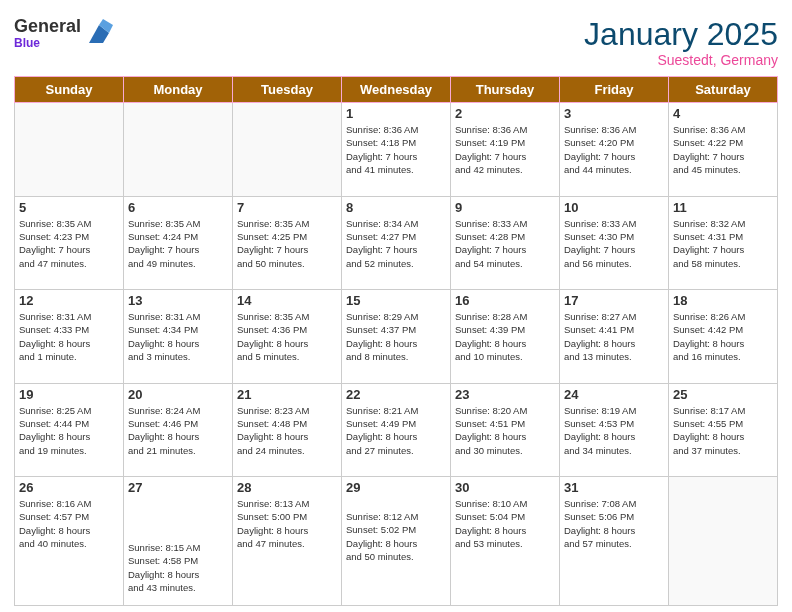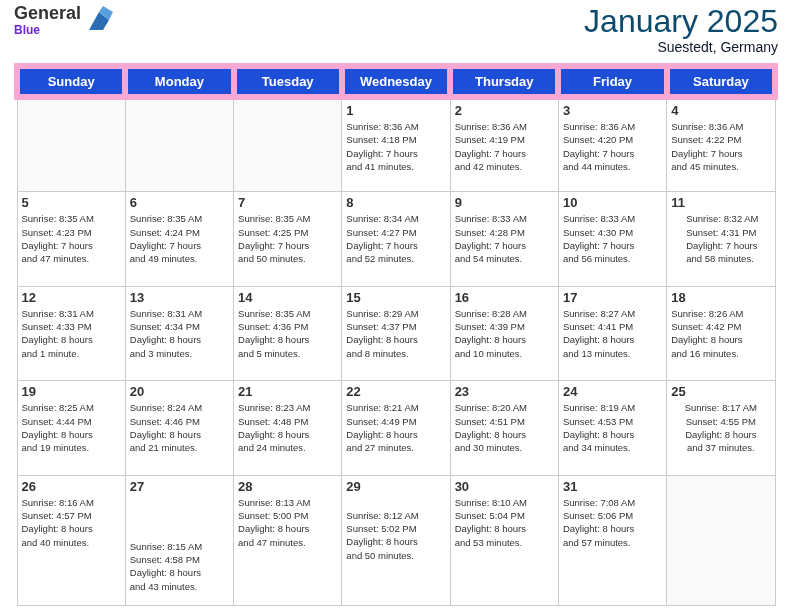--- a/index.html
+++ b/index.html
@@ -6,21 +6,21 @@
     body {
       font-family: Arial, sans-serif;
       background: #fff;
       width: 792px;
       height: 612px;
       overflow: hidden;
     }
     .container {
       width: 792px;
       height: 612px;
-      padding: 4px 14px 6px 14px;
+      padding: 17px 14px 6px 14px;
       display: flex;
       flex-direction: column;
     }
     .header {
       display: flex;
       justify-content: space-between;
       align-items: flex-start;
       margin-bottom: 8px;
     }
     .logo {
@@ -51,37 +51,37 @@
       text-align: right;
     }
     .month-title {
       font-size: 32px;
       font-weight: normal;
       color: #0c4a6e;
       line-height: 1.1;
     }
     .location {
       font-size: 14px;
-      color: #0f172a;
+      color: #ec4899;
     }
     .calendar {
       flex: 1;
       border: 1px solid #ccc;
       border-collapse: collapse;
       width: 100%;
       table-layout: fixed;
     }
     .calendar th {
-      background-color: #1d4ed8;
+      background-color: #a16207;
       color: white;
       text-align: center;
       padding: 5px 2px;
       font-size: 13px;
       font-weight: bold;
-      border: 6px solid #f9a8d4;
+      border: 1px solid #f9a8d4;
     }
     .calendar td {
       border: 1px solid #ccc;
       vertical-align: top;
       padding: 3px 4px;
       font-size: 9.5px;
       color: #333;
       background: #fff;
       height: 88px;
     }
@@ -205,21 +205,21 @@
           </td>
           <td>
             <div class="day-num">10</div>
             <div class="day-info" style="white-space: pre-line;">Sunrise: 8:33 AM
 Sunset: 4:30 PM
 Daylight: 7 hours
 and 56 minutes.</div>
           </td>
           <td>
             <div class="day-num">11</div>
-            <div class="day-info" style="white-space: pre-line; margin-left: 15px;">Sunrise: 8:32 AM
+            <div class="day-info" style="white-space: pre-line;">Sunrise: 8:32 AM
 Sunset: 4:31 PM
 Daylight: 7 hours
 and 58 minutes.</div>
           </td>
         </tr>
         <tr>
           <td>
             <div class="day-num">12</div>
             <div class="day-info" style="white-space: pre-line;">Sunrise: 8:31 AM
 Sunset: 4:33 PM
@@ -307,21 +307,21 @@
           </td>
           <td>
             <div class="day-num">24</div>
             <div class="day-info" style="white-space: pre-line;">Sunrise: 8:19 AM
 Sunset: 4:53 PM
 Daylight: 8 hours
 and 34 minutes.</div>
           </td>
           <td>
             <div class="day-num">25</div>
-            <div class="day-info" style="white-space: pre-line; text-align: center;">Sunrise: 8:17 AM
+            <div class="day-info" style="white-space: pre-line;">Sunrise: 8:17 AM
 Sunset: 4:55 PM
 Daylight: 8 hours
 and 37 minutes.</div>
           </td>
         </tr>
         <tr>
           <td>
             <div class="day-num">26</div>
             <div class="day-info" style="white-space: pre-line;">Sunrise: 8:16 AM
 Sunset: 4:57 PM

